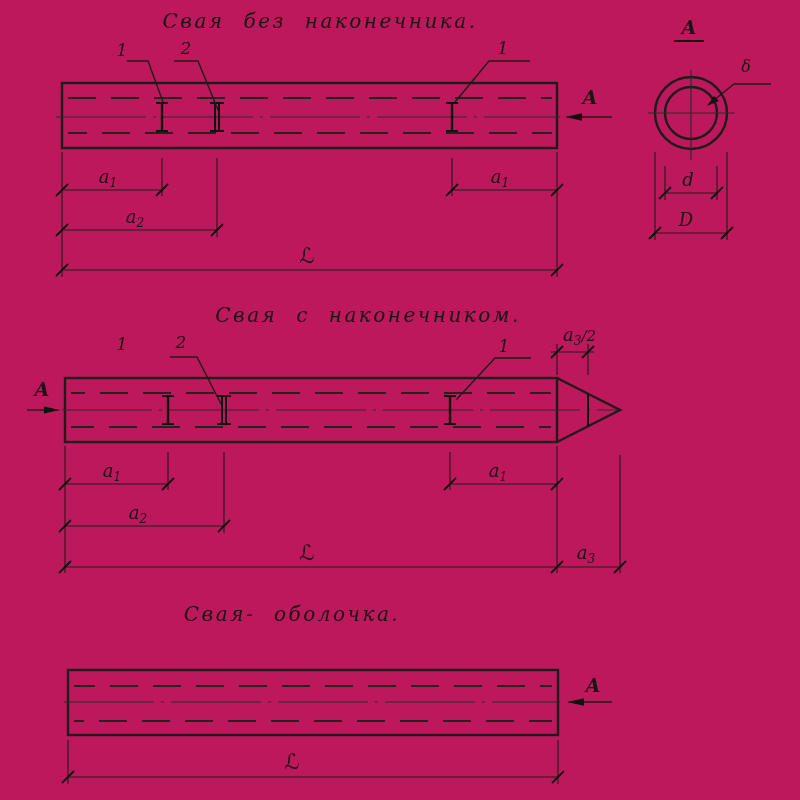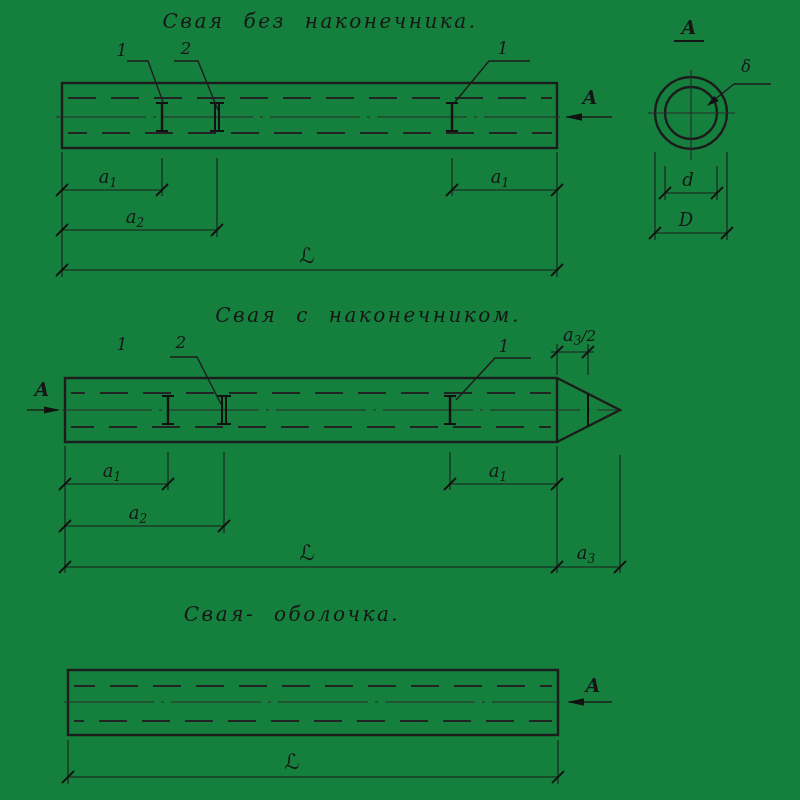--- a/index.html
+++ b/index.html
@@ -1,17 +1,17 @@
 <!DOCTYPE html>
 <html><head>
 <meta charset="utf-8">
 <style>
   html,body{margin:0;padding:0;background:#e8e8e8;}
   .sheet{
-    width:800px;height:800px;background:#15803d;position:relative;margin:0 auto;
+    width:800px;height:800px;background:#be185d;position:relative;margin:0 auto;
     font-family:"DejaVu Serif", serif;
   }
   svg text{
     font-family:"DejaVu Serif", serif;
     font-style:italic;
     fill:#161616;
   }
   .title-text{font-size:20px;letter-spacing:2.5px;word-spacing:10px;}
   .callout-text{font-size:17px;}
   .view-text{font-size:19px;font-weight:bold;}

